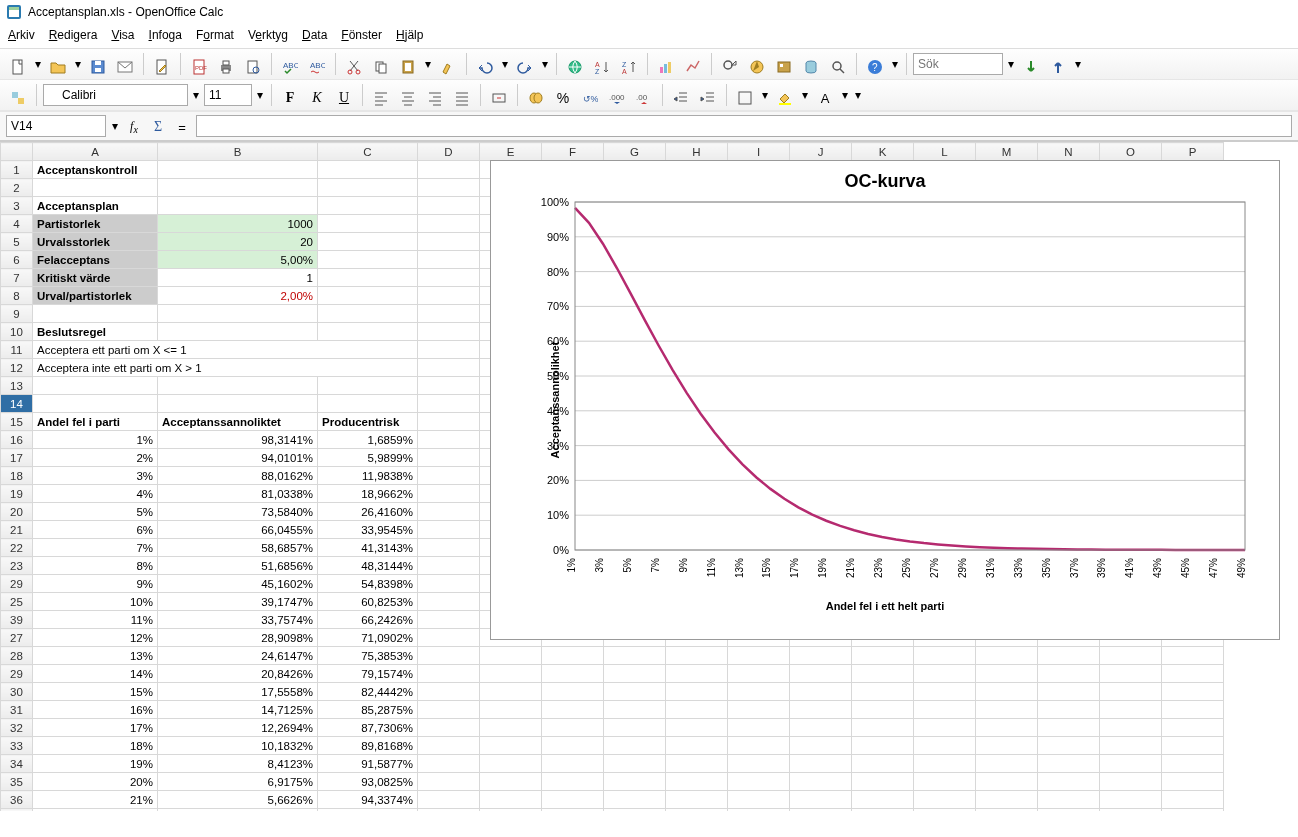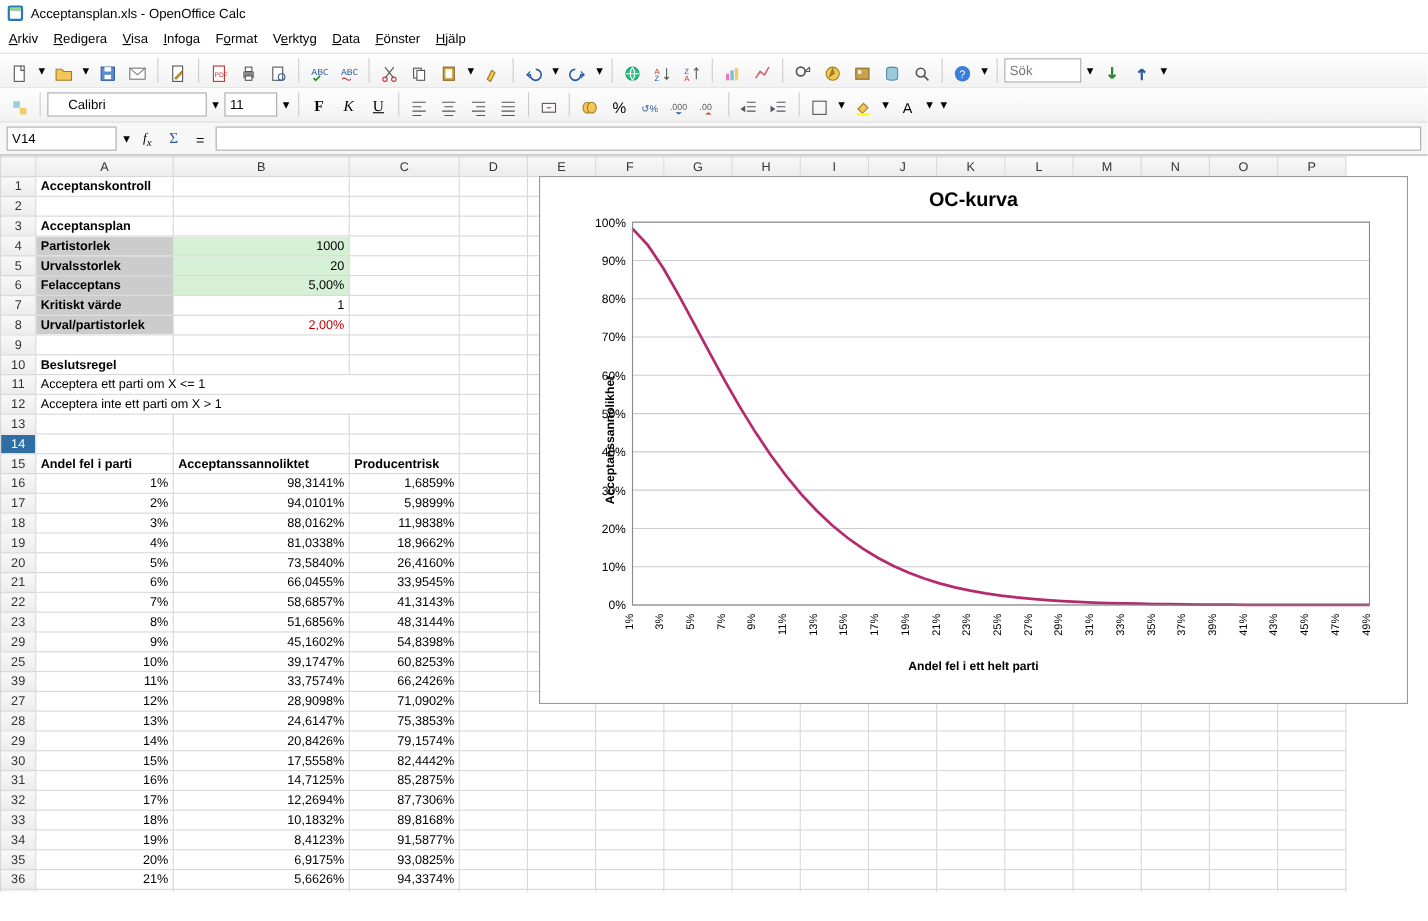--- a/index.html
+++ b/index.html
@@ -32,21 +32,21 @@
     width: 24px; height: 24px; display:flex; align-items:flex-end; justify-content:center;
     border: 1px solid transparent; border-radius: 2px; cursor: pointer;
   }
   .tb-btn svg { width:16px; height:16px; }
   .tb-drop { width:10px; display:flex; align-items:center; justify-content:center; }
   .font-name, .font-size, .search-box, .cellref-box {
     height:22px; border:1px solid #aaa; background:#fff; font-size:12px;
   }
   .font-name { width:145px; padding:2px 18px; }
   .font-size { width:48px; padding:2px 4px; }
-  .search-box { width:70px; padding:2px 4px; }
+  .search-box { width:90px; padding:2px 4px; }
   .cellref-bar {
     display:flex; align-items:center; gap:4px; padding:3px 6px;
     background:#f7f7f7; border-bottom:1px solid #ccc;
   }
   .cellref-box { width:100px; padding:2px 4px; }
   .formula-input {
     flex:1; height:22px; border:1px solid #aaa; padding:2px 4px; background:#fff;
   }
   
   .grid-wrap { position:relative; height:670px; overflow:hidden; border-top:1px solid #ccc; }

